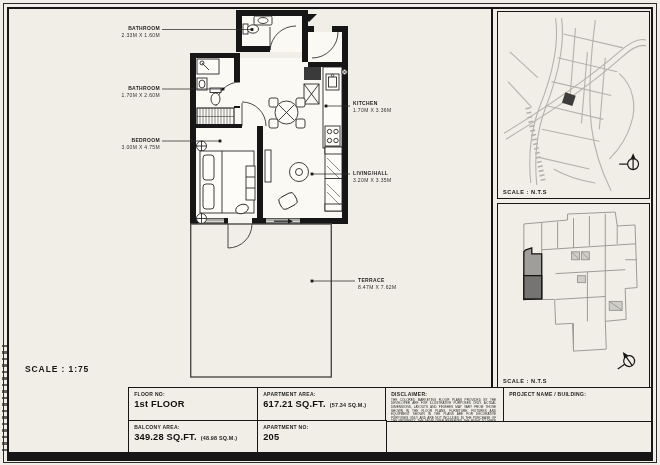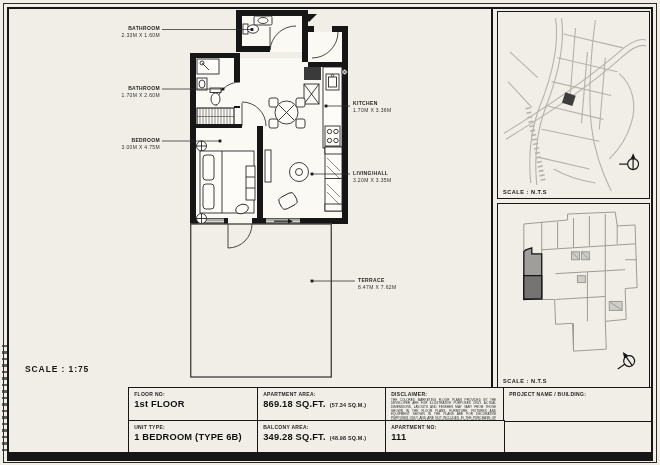--- a/index.html
+++ b/index.html
@@ -301,46 +301,42 @@
   </div>
 
   <div class="tb">
     <div class="tb-cell">
       <div class="tb-label">FLOOR NO:</div>
       <div class="tb-value">1st FLOOR</div>
     </div>
     <div class="tb-cell">
       <div class="tb-label">APARTMENT AREA:</div>
       <div class="tb-value">
-        <span>869.18 SQ.FT.</span>
+        <span>617.21 SQ.FT.</span>
         <span class="tb-metric">(57.34 SQ.M.)</span>
       </div>
     </div>
     <div class="tb-cell">
       <div class="tb-label">DISCLAIMER:</div>
       <div class="disc-text">THE COLORED MARKETING FLOOR PLANS PROVIDED BY THE DEVELOPER ARE FOR ILLUSTRATIVE PURPOSES ONLY. ACTUAL DIMENSIONS, LAYOUTS AND FINISHES MAY VARY FROM THOSE SHOWN IN THE FLOOR PLANS. FURNITURE, FIXTURES AND EQUIPMENT SHOWN IN THE PLANS ARE FOR DECORATIVE PURPOSES ONLY AND ARE NOT INCLUDED IN THE PURCHASE OF THE PROPERTY. THE DEVELOPER RESERVES THE RIGHT TO MAKE MODIFICATIONS, REVISIONS AND CHANGES TO THE FLOOR PLANS, SPECIFICATIONS AND MATERIALS WITHOUT PRIOR NOTICE.</div>
     </div>
     <div class="tb-cell">
       <div class="tb-label">PROJECT NAME / BUILDING:</div>
       <div class="tb-value"></div>
-    </div>
-    <div class="tb-cell">
-      <div class="tb-label">UNIT TYPE:</div>
-      <div class="tb-value">1 BEDROOM (TYPE 6B)</div>
     </div>
     <div class="tb-cell">
       <div class="tb-label">BALCONY AREA:</div>
       <div class="tb-value">
         <span>349.28 SQ.FT.</span>
         <span class="tb-metric">(48.98 SQ.M.)</span>
       </div>
     </div>
     <div class="tb-cell">
       <div class="tb-label">APARTMENT NO:</div>
-      <div class="tb-value">111</div>
+      <div class="tb-value">205</div>
     </div>
   </div>
 
   <div class="margin-strip"></div>
   <div class="v-divider"></div>
   <div class="frame-outer"></div>
   <div class="frame-inner"></div>
   <div class="bottom-band"></div>
 
 </div>

